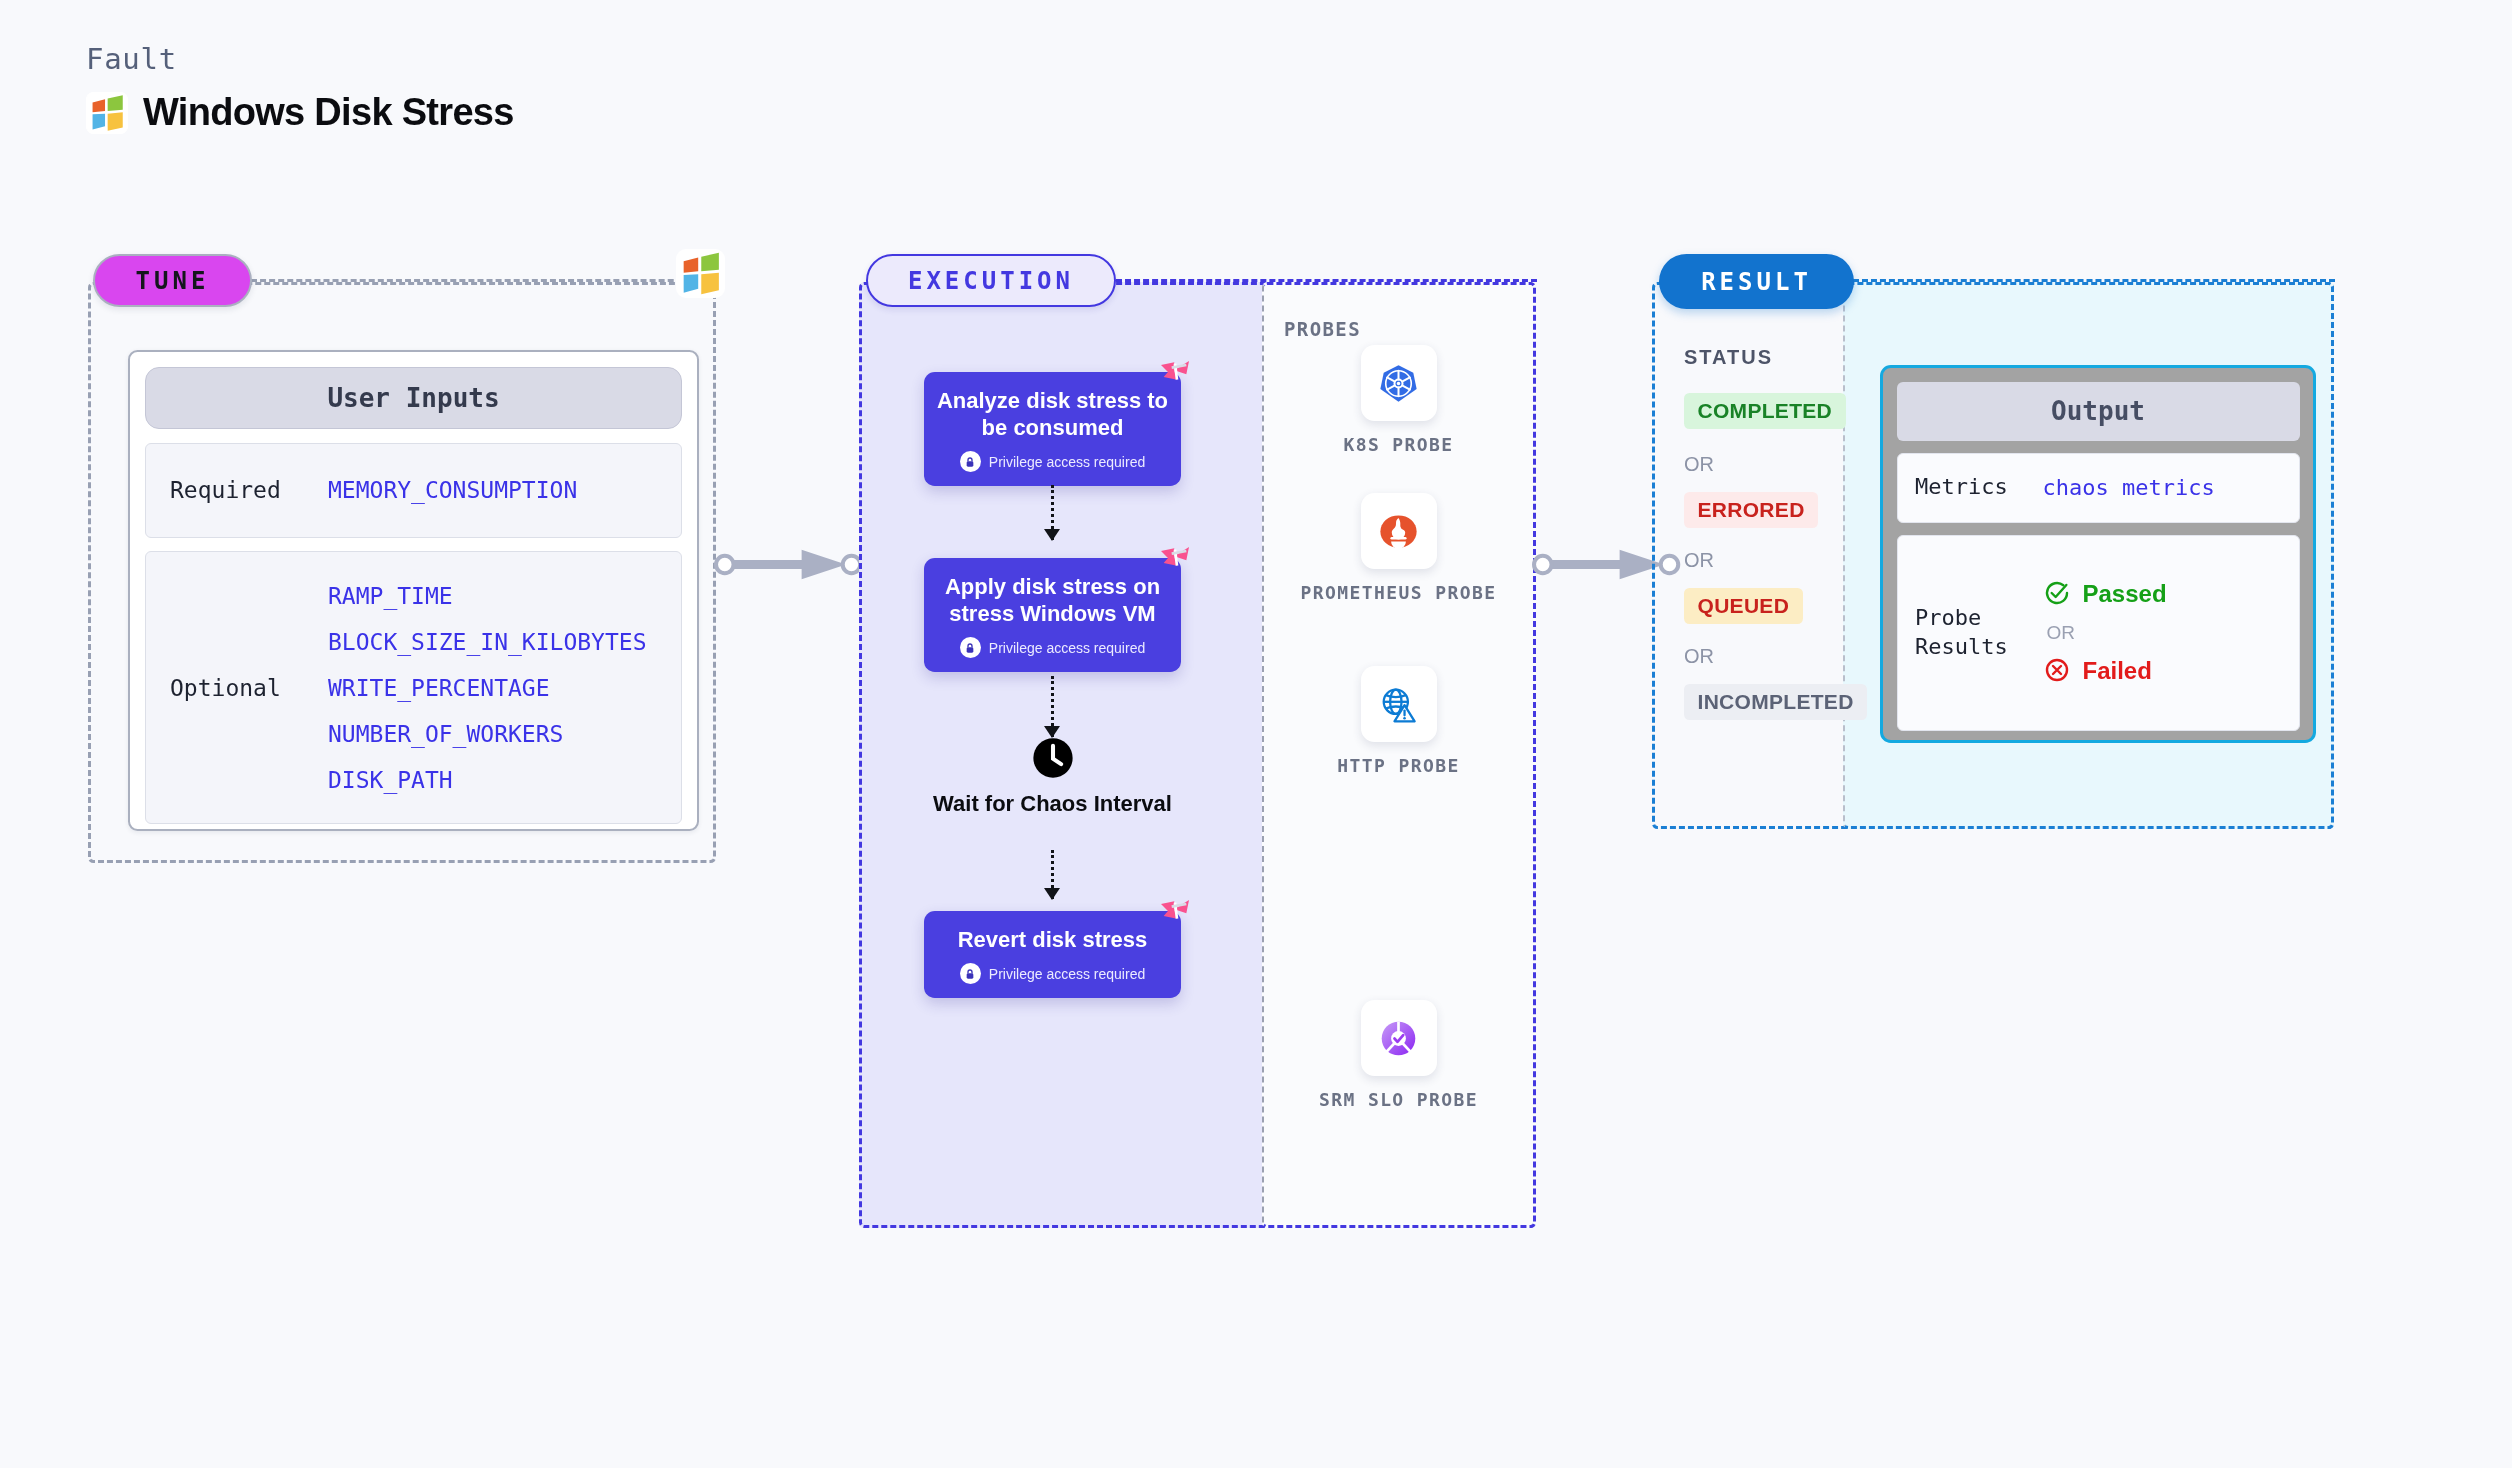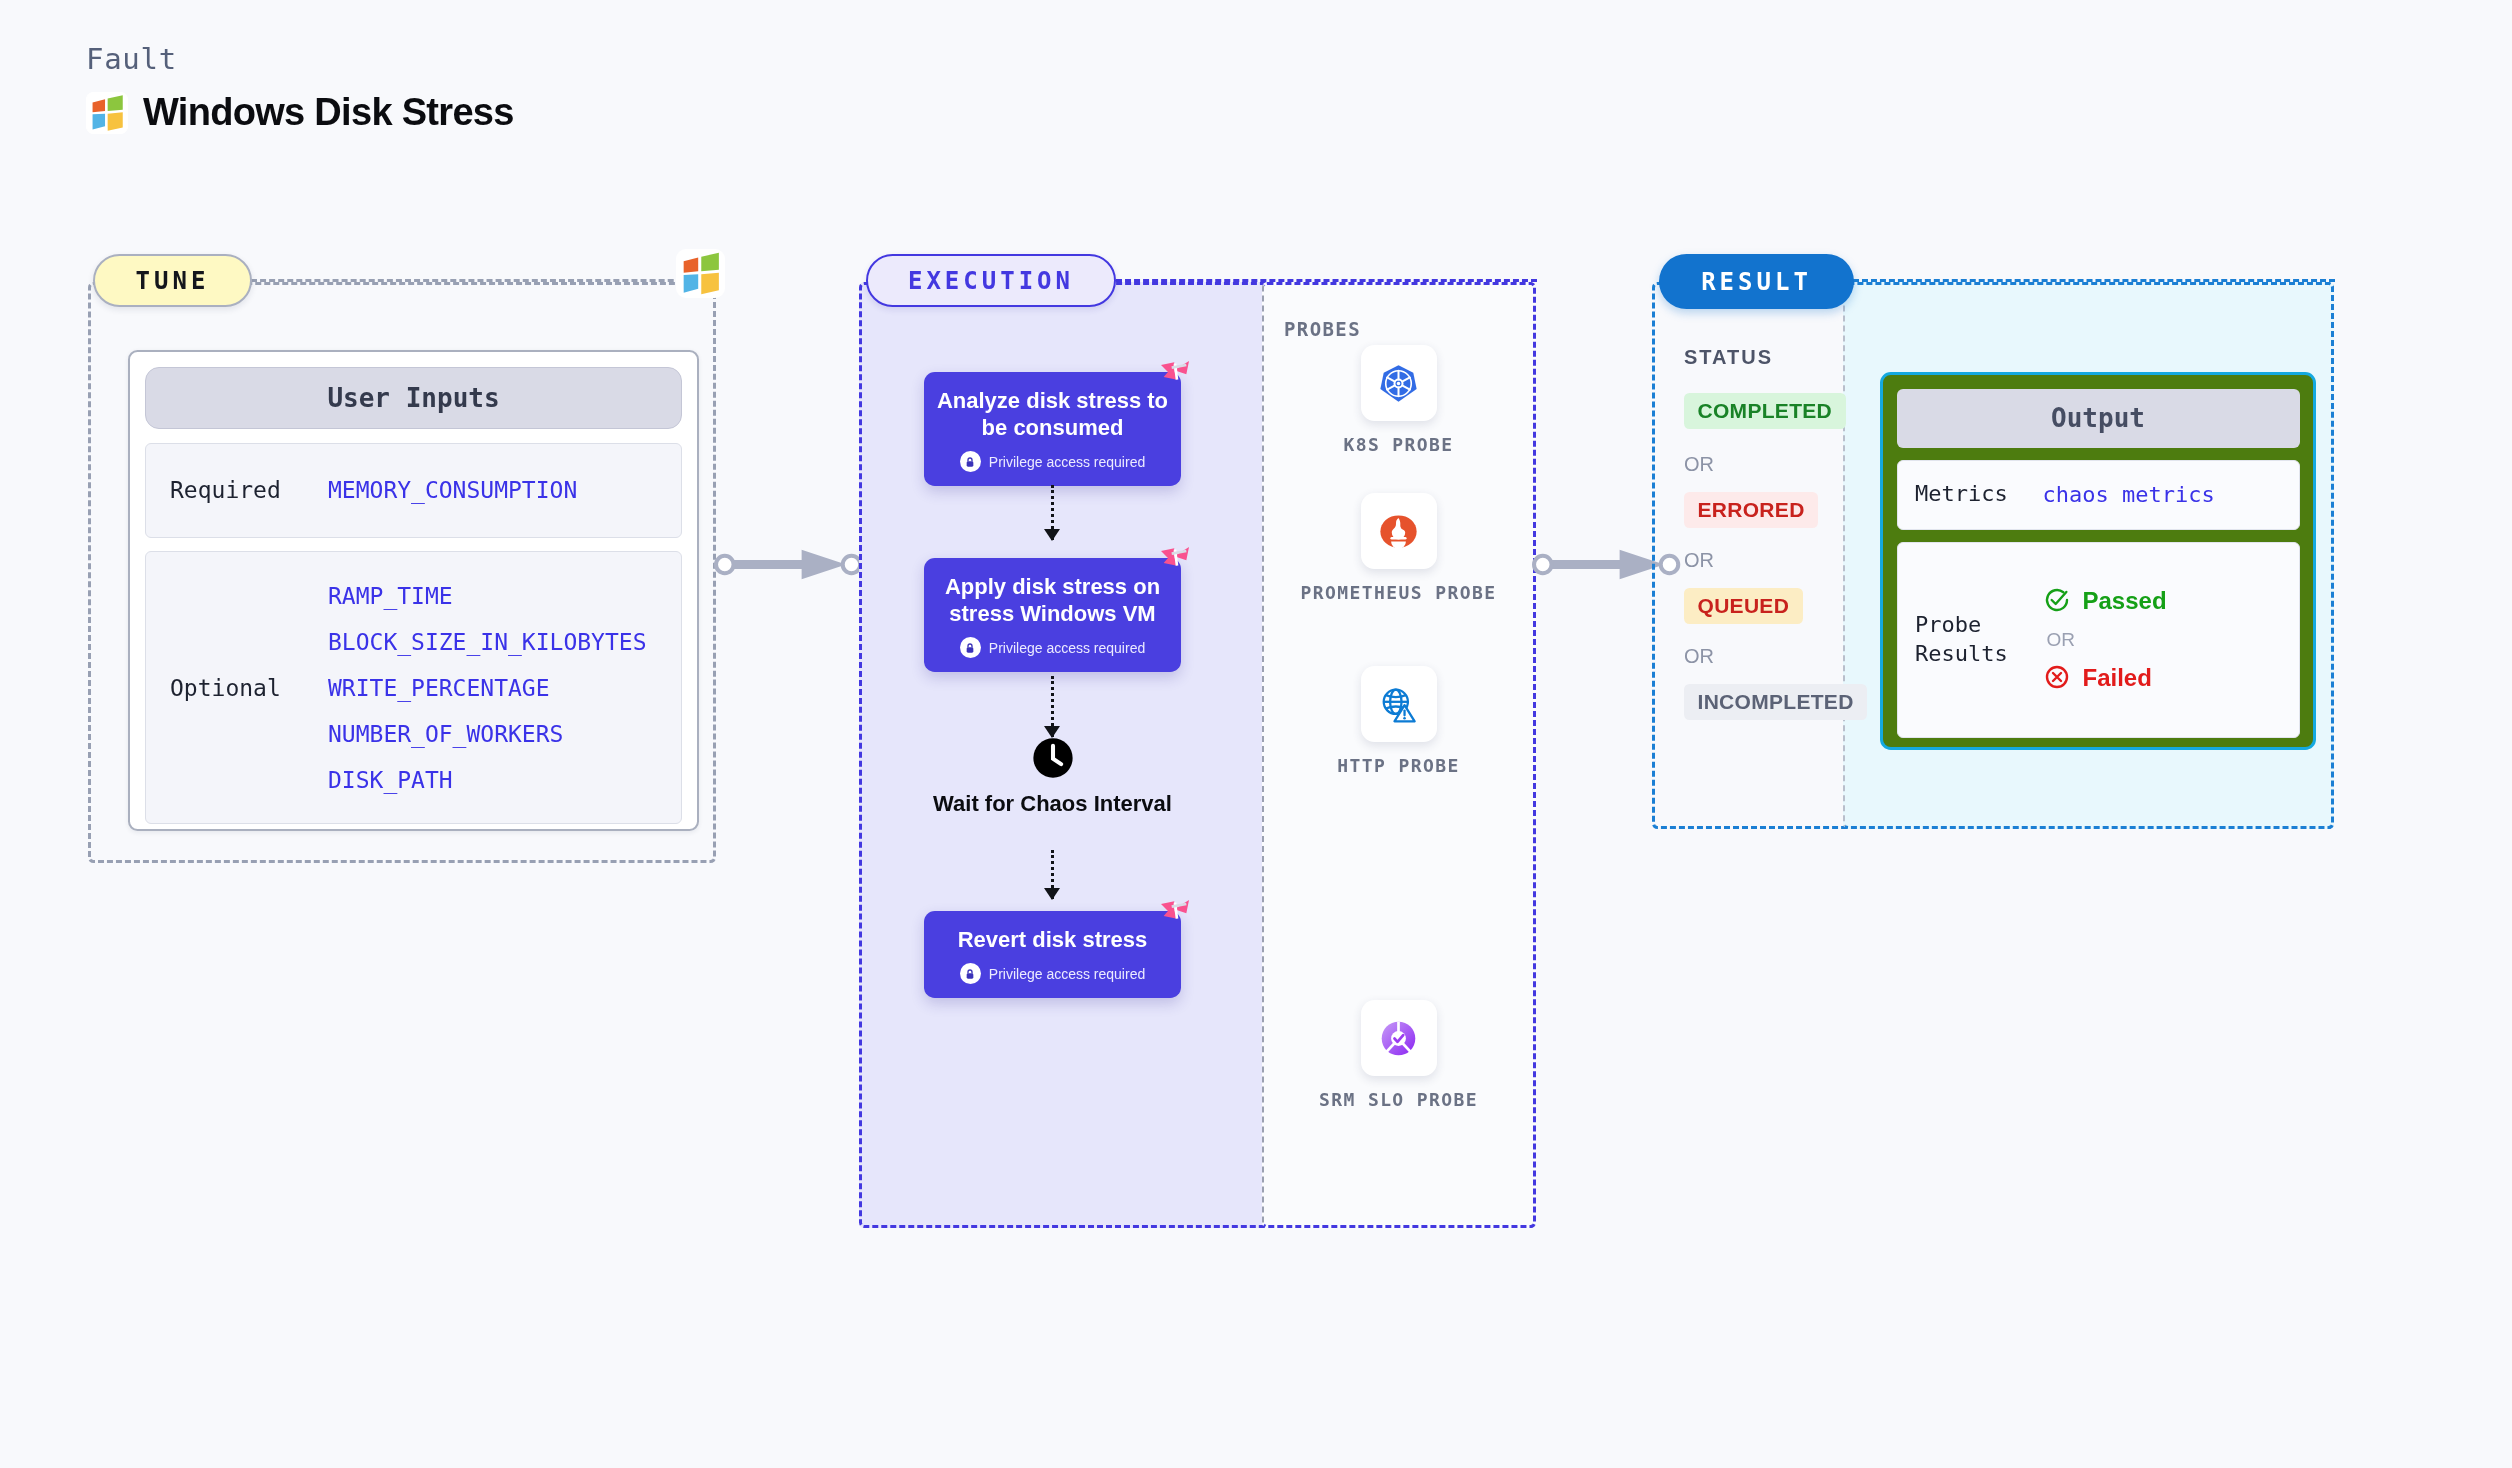--- a/index.html
+++ b/index.html
@@ -67,21 +67,21 @@
     position: absolute;
     display: flex; align-items: center; justify-content: center;
     border-radius: 675px;
     font-family: "DejaVu Sans Mono", monospace;
     font-weight: 700; letter-spacing: 4px;
     white-space: nowrap;
     z-index: 6;
   }
   .pill-tune {
     left: 93px; top: 254px; width: 159px; height: 53px;
-    background: #fef9c3; border: 2.7px solid #aab0c0;
+    background: #d946ef; border: 2.7px solid #aab0c0;
     color: #14161c; font-size: 24px;
     box-shadow: 0 2.7px 6.8px rgba(30,40,70,.10);
   }
   .pill-exec {
     left: 866px; top: 254px; width: 250px; height: 53px;
     background: #eceafc; border: 2.7px solid #4338e0;
     color: #4338e0; font-size: 24px;
     box-shadow: 0 2.7px 6.8px rgba(50,40,160,.12);
   }
   .pill-result {
@@ -230,22 +230,22 @@
     font-family: "Liberation Sans", sans-serif;
   }
   .or1 { left: 1684px; top: 453px; }
   .or2 { left: 1684px; top: 549px; }
   .or3 { left: 1684px; top: 645px; }
 
   
   .out-card {
     position: absolute; left: 1880px; top: 365px;
     width: 436px; height: 378px;
-    background: #4d7c0f; border: 3.4px solid #14a9e0;
-    border-radius: 10.8px; padding: 13.5px; margin-top: 7px;
+    background: #a3a3a3; border: 3.4px solid #14a9e0;
+    border-radius: 10.8px; padding: 13.5px;
   }
   .out-head {
     height: 59px; background: #d9dae6; border-radius: 6px;
     display: flex; align-items: center; justify-content: center;
     font-family: "DejaVu Sans Mono", monospace;
     font-size: 26px; font-weight: 700; color: #464d63;
   }
   .out-row {
     margin-top: 12px; background: #fafbfe; border: 0.7px solid #e2e5ee;
     border-radius: 6px; display: flex; align-items: center;

